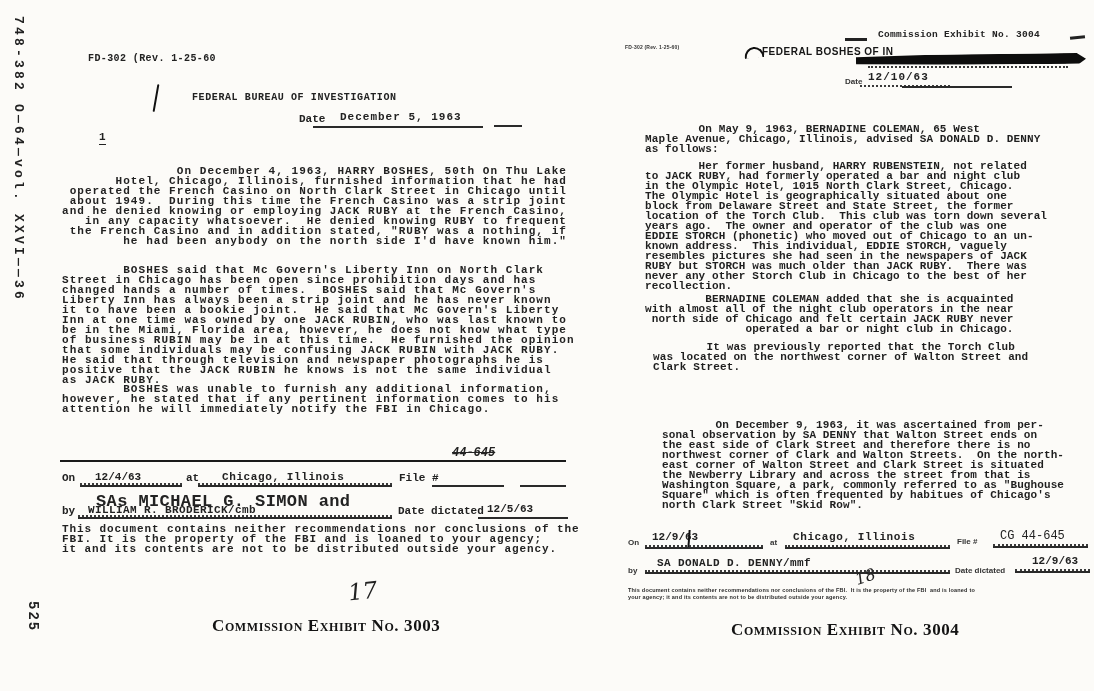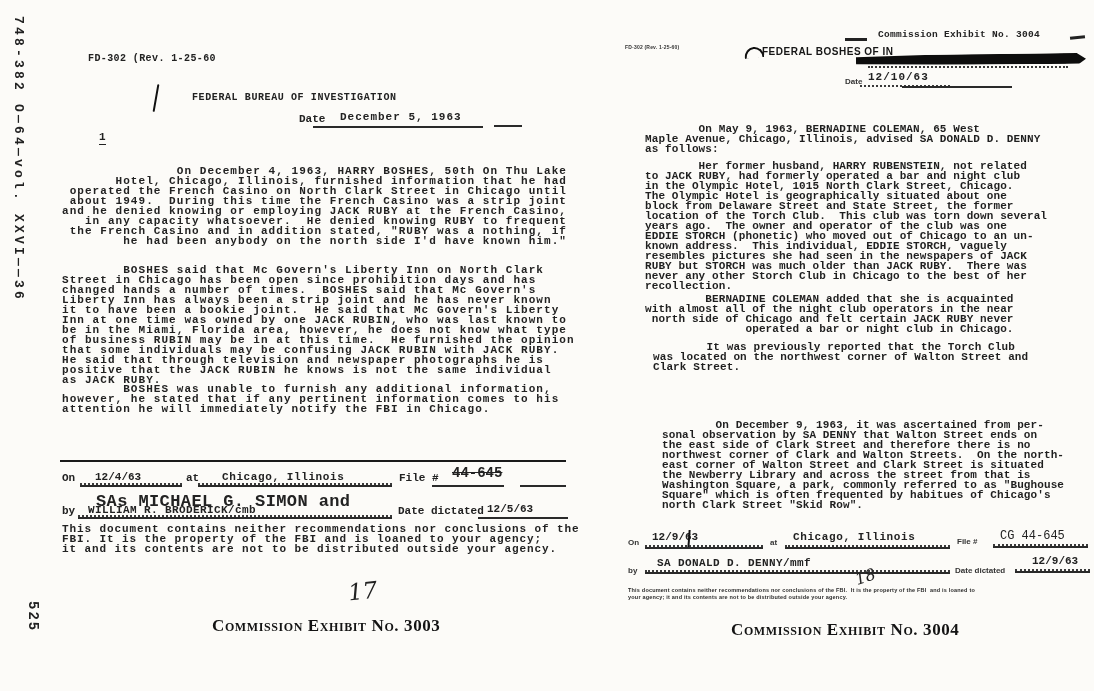--- a/index.html
+++ b/index.html
@@ -80,21 +80,21 @@
 however, he stated that if any pertinent information comes to his
 attention he will immediately notify the FBI in Chicago.</div>
 
   <div class="abs" style="left:60px;top:460px;width:506px;height:2px;background:#1a1a1a;"></div>
 
   <div class="abs tw" style="left:62px;top:472px;font-size:11px;">On</div>
   <div class="abs tw" style="left:95px;top:471px;font-size:11px;font-weight:700;">12/4/63</div>
   <div class="abs tw" style="left:186px;top:472px;font-size:11px;">at</div>
   <div class="abs tw" style="left:222px;top:471px;font-size:11px;font-weight:700;letter-spacing:0.6px;">Chicago, Illinois</div>
   <div class="abs tw" style="left:399px;top:472px;font-size:11px;">File #</div>
-  <div class="abs tw" style="left:452px;top:465px;font-size:14px;font-weight:700;text-decoration:line-through;">44-645</div>
+  <div class="abs tw" style="left:452px;top:446px;font-size:12px;font-weight:700;text-decoration:line-through;font-style:italic;">44-645</div>
   <div class="abs underline dotted" style="left:80px;top:483px;width:102px;"></div>
   <div class="abs underline" style="left:80px;top:485px;width:102px;"></div>
   <div class="abs underline dotted" style="left:198px;top:483px;width:194px;"></div>
   <div class="abs underline" style="left:198px;top:485px;width:194px;"></div>
   <div class="abs underline" style="left:432px;top:485px;width:72px;"></div>
   <div class="abs underline" style="left:520px;top:485px;width:46px;"></div>
 
   <div class="abs tw" style="left:96px;top:492px;font-size:17px;font-weight:700;letter-spacing:0.4px;">SAs MICHAEL G. SIMON and</div>
   <div class="abs tw" style="left:62px;top:505px;font-size:11px;">by</div>
   <div class="abs tw" style="left:88px;top:504px;font-size:11px;font-weight:700;letter-spacing:0.4px;">WILLIAM R. BRODERICK/cmb</div>

